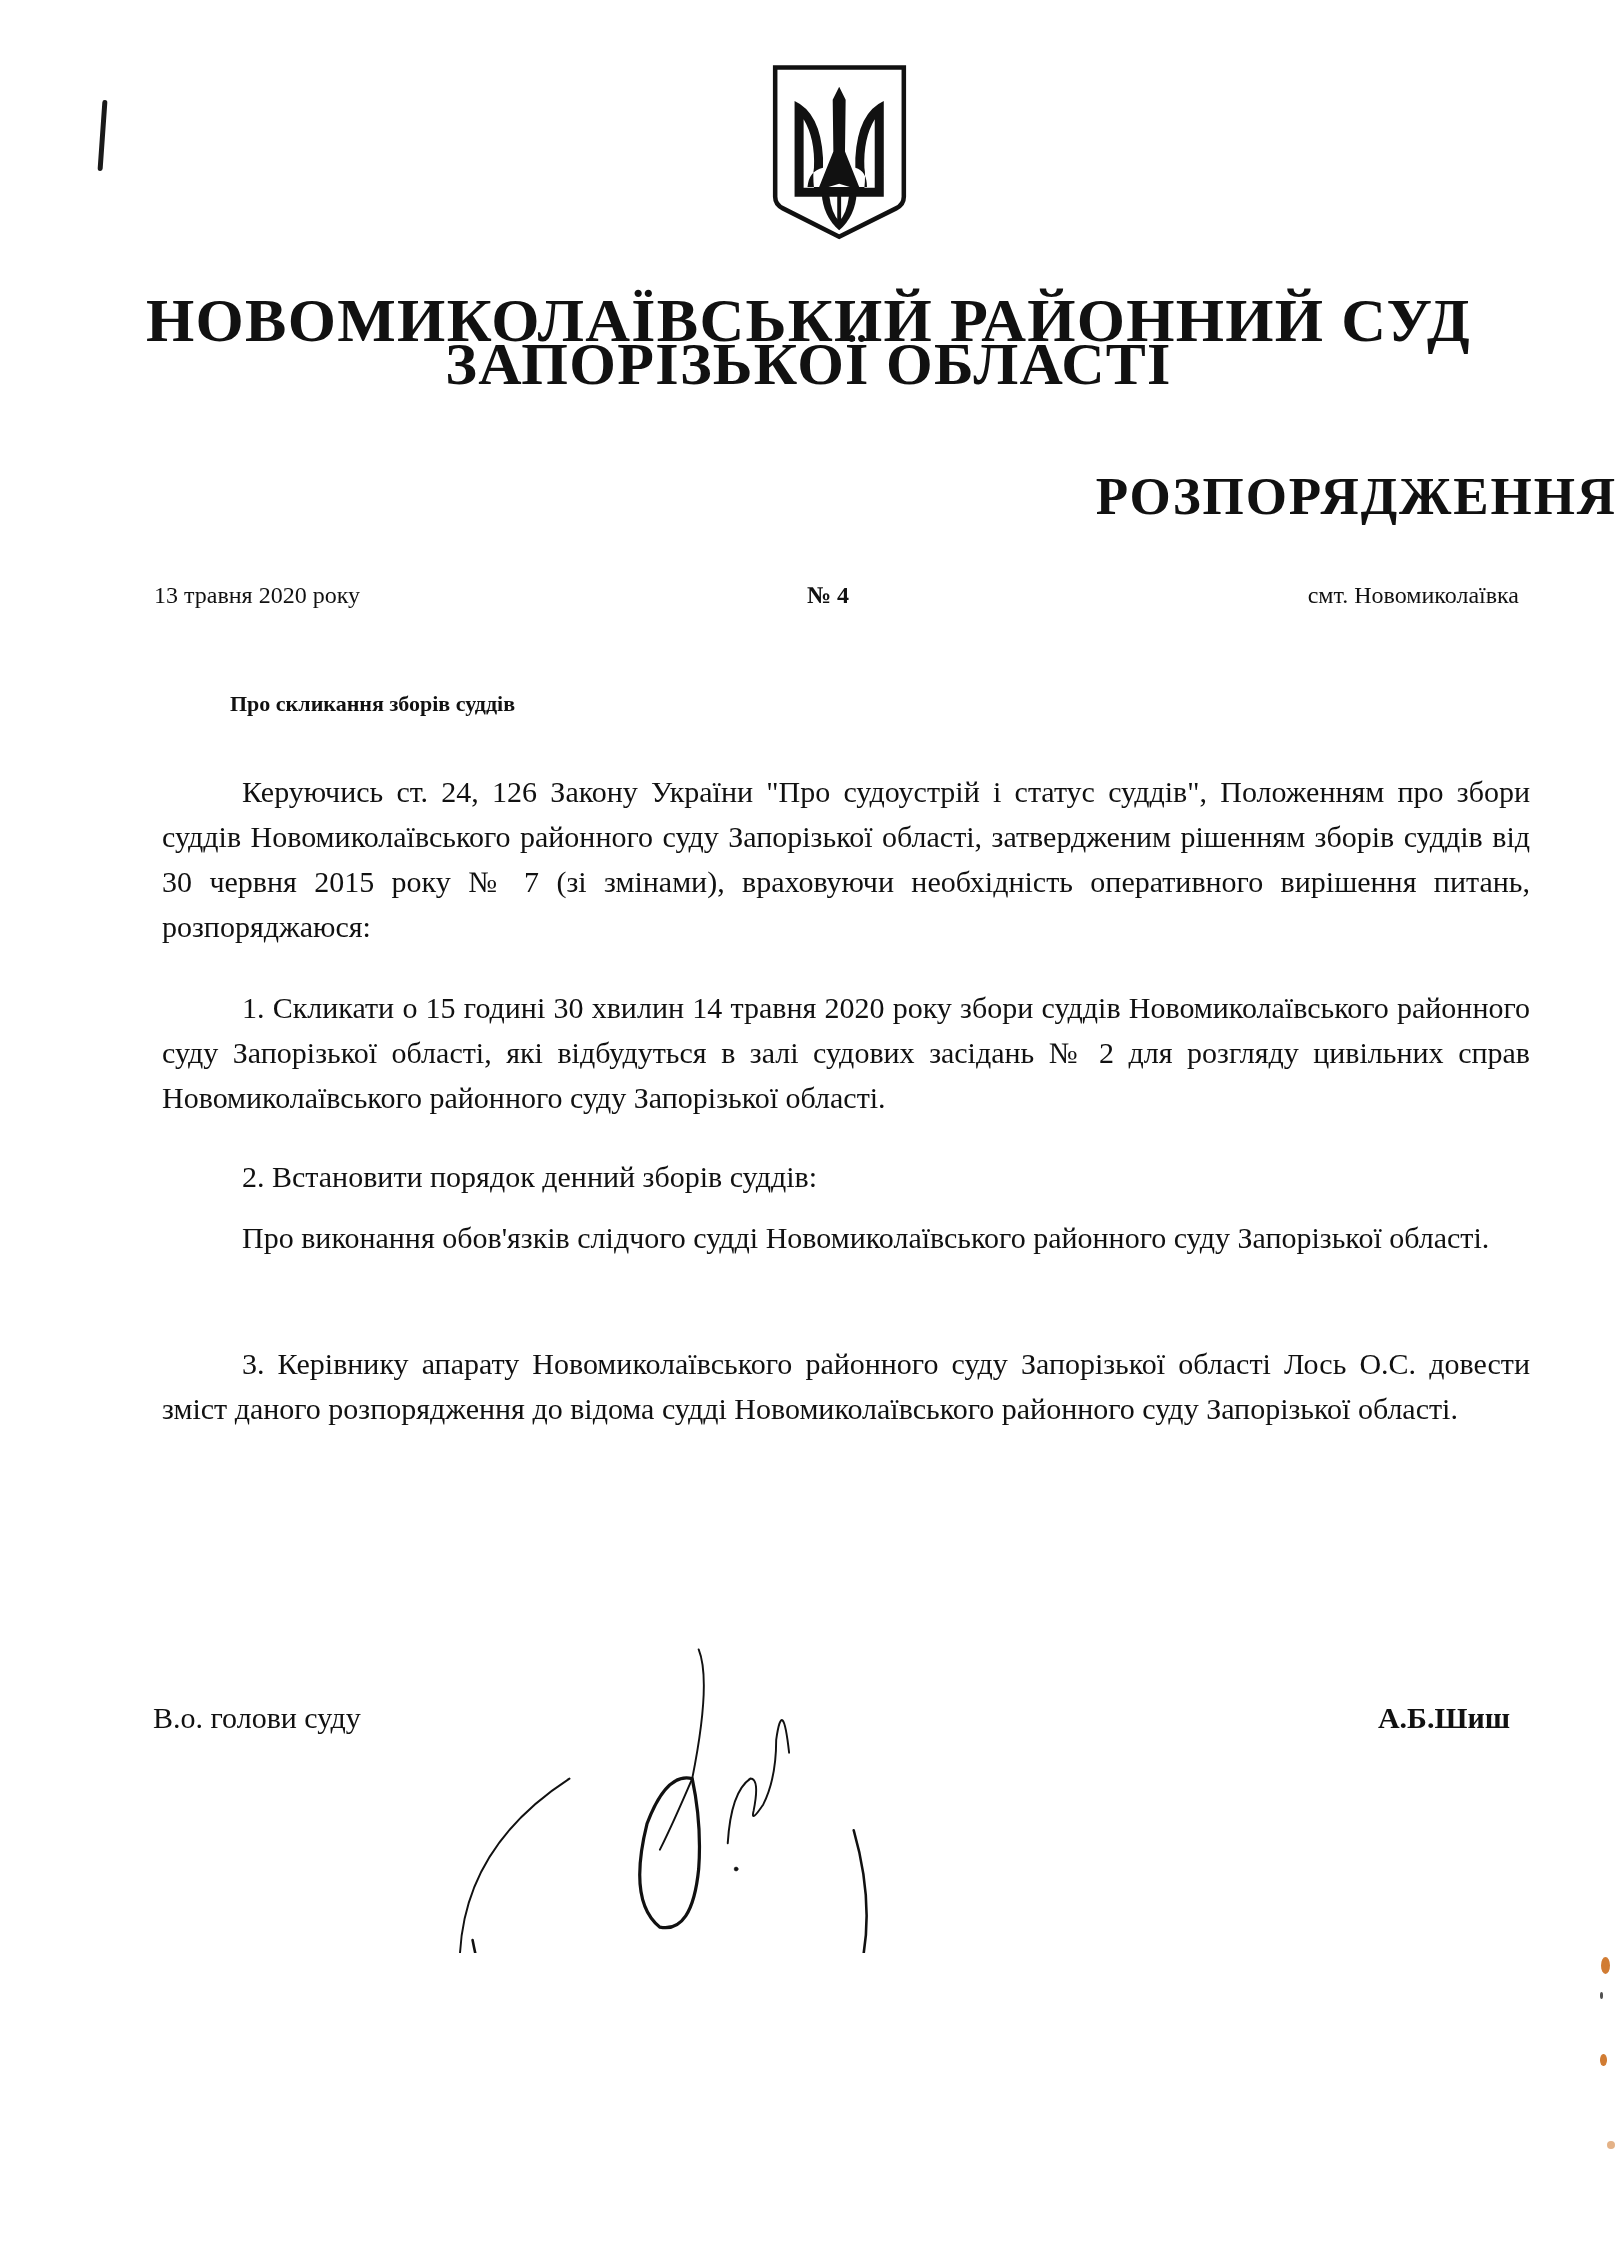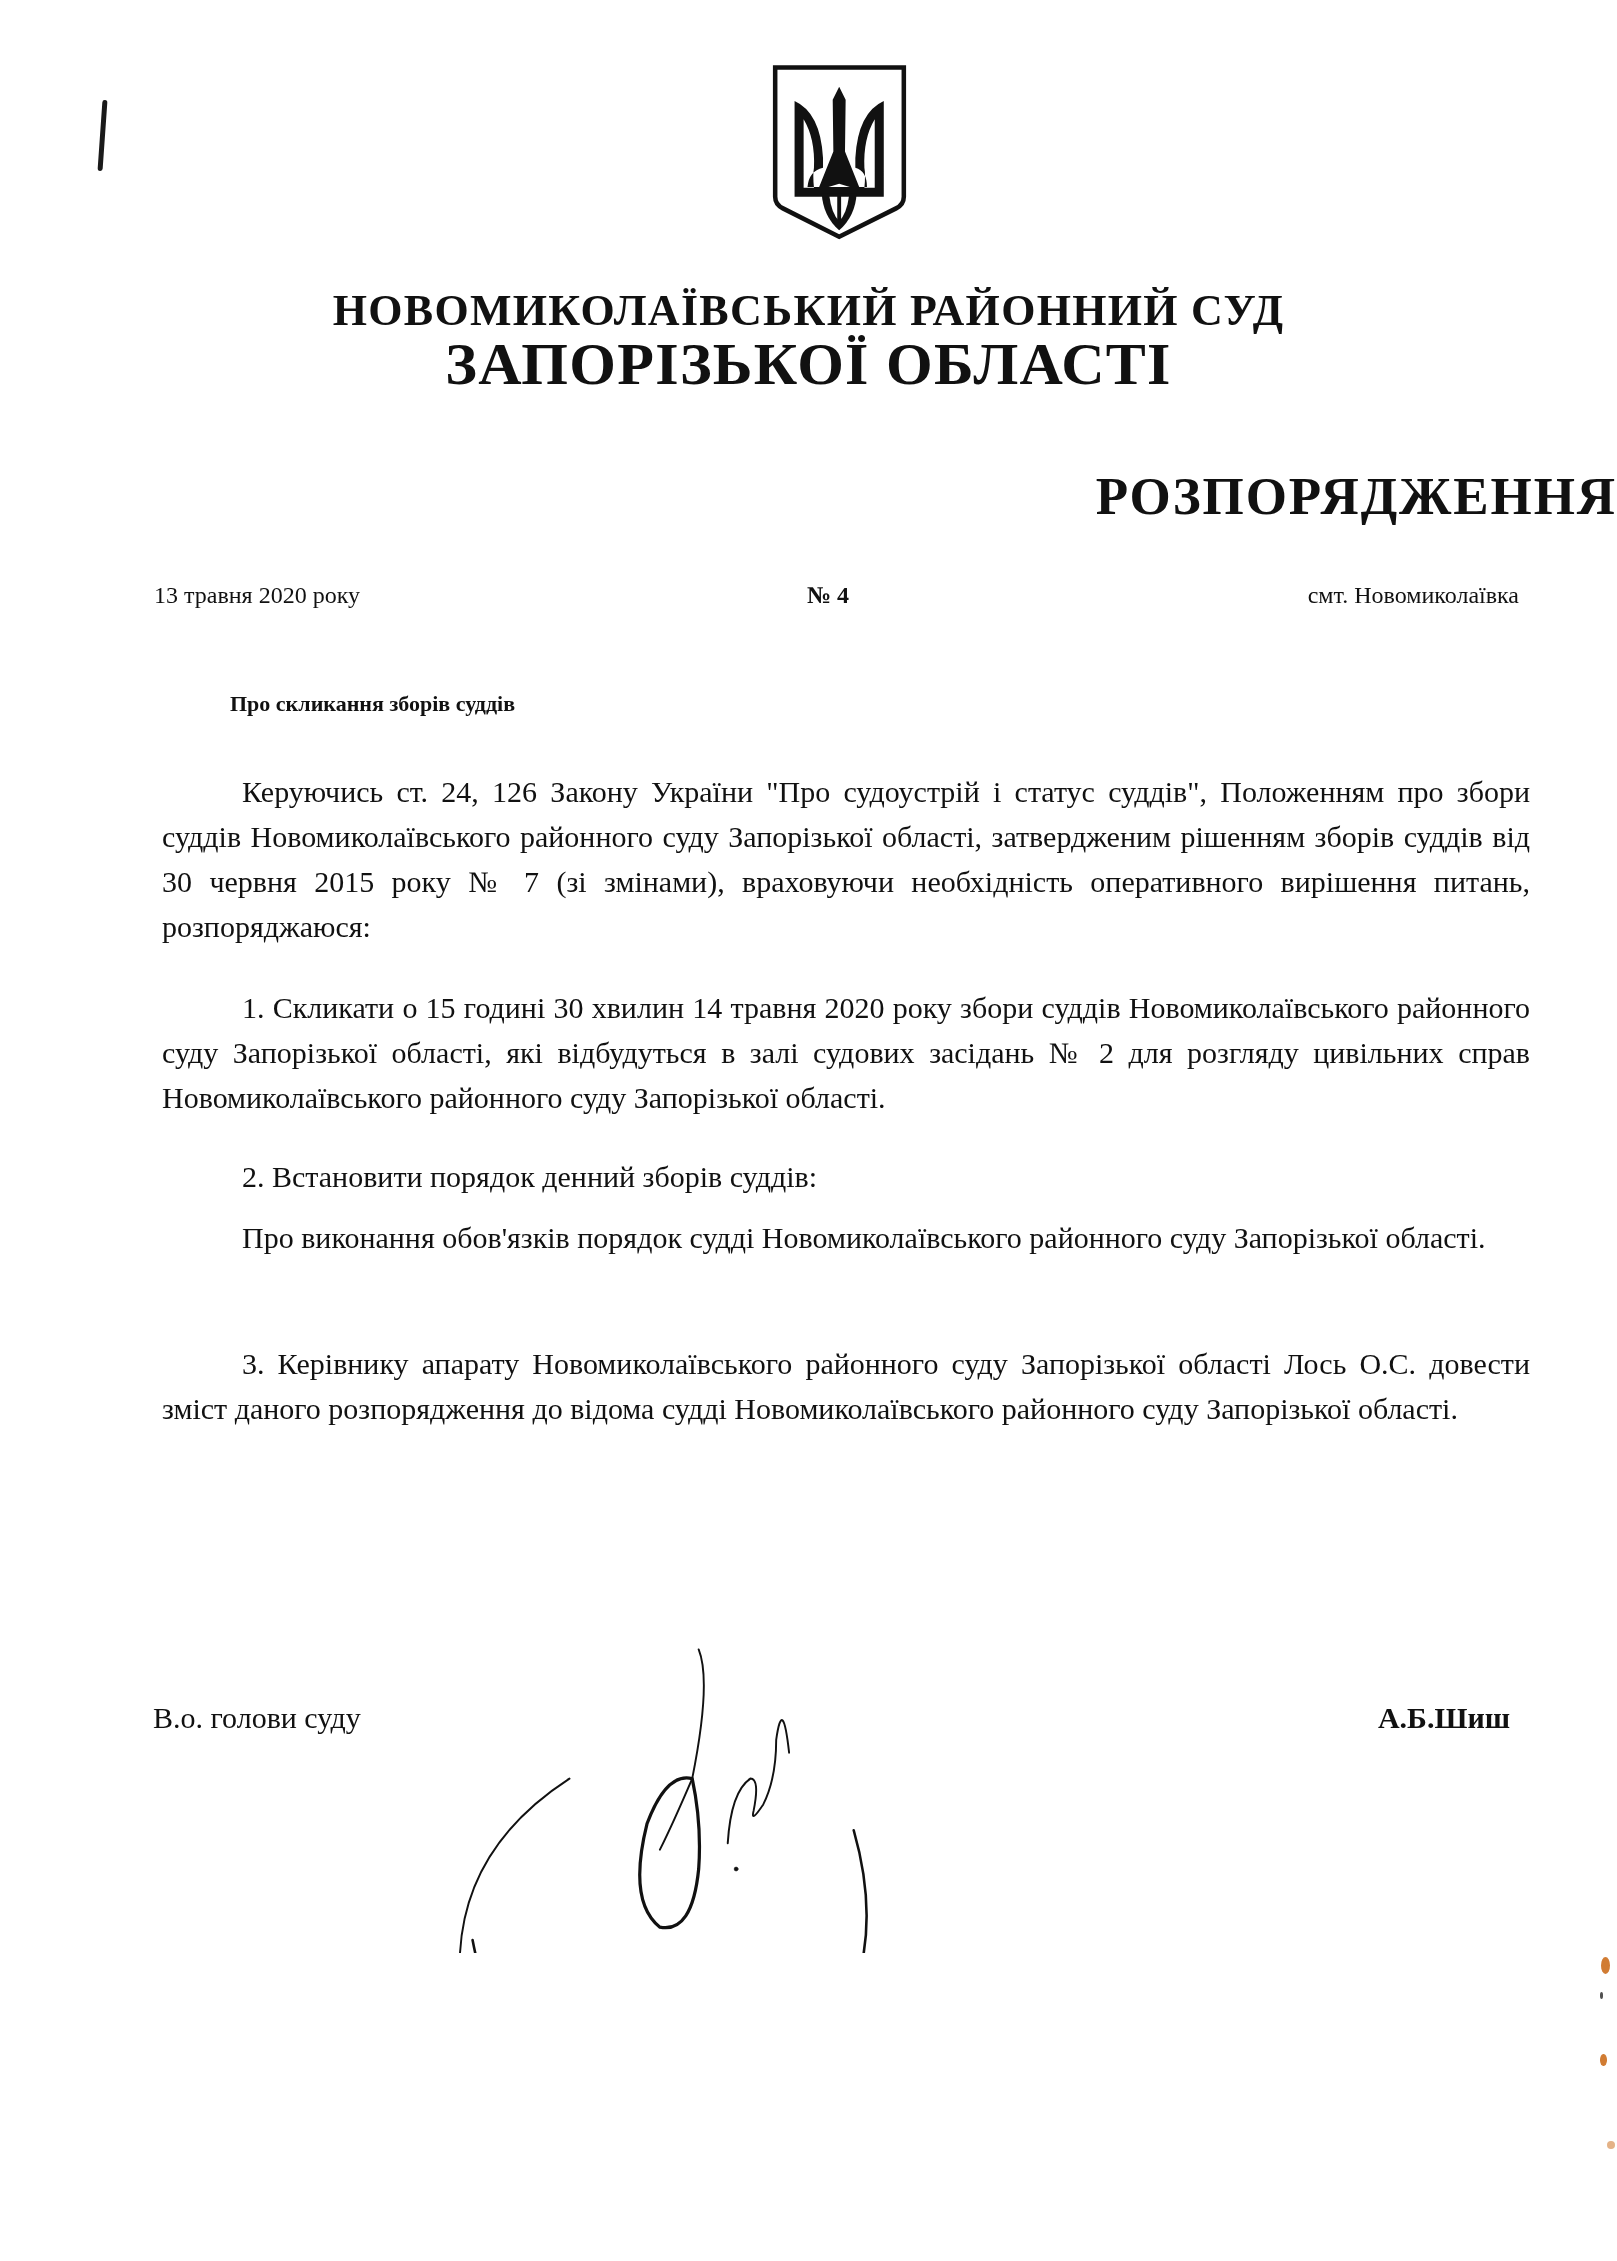--- a/index.html
+++ b/index.html
@@ -33,21 +33,21 @@
       height: 181px;
     }
     .header {
       position: absolute;
       left: 0;
       width: 1617px;
       text-align: center;
       font-weight: bold;
       letter-spacing: 1.3px;
     }
-    .court-line1 { top: 285px; font-size: 44px; }
+    .court-line1 { top: 285px; font-size: 62px; }
     .court-line2 { top: 330px; font-size: 60px; }
     .doc-type { top: 466px; font-size: 53px; letter-spacing: 1.9px; text-align: right; }
 
     .meta-row {
       position: absolute;
       top: 582px;
       left: 154px;
       width: 1365px;
       height: 39px;
       font-size: 24px;
@@ -132,21 +132,21 @@
   <span class="meta-date">13 травня 2020 року</span>
   <span class="meta-number">№ 4</span>
   <span class="meta-place">смт. Новомиколаївка</span>
 </div>
 
 <div class="subject">Про  скликання зборів суддів</div>
 
 <p class="body-text p-intro">Керуючись ст. 24, 126 Закону України "Про судоустрій і статус суддів", Положенням про збори суддів Новомиколаївського районного суду Запорізької області, затвердженим рішенням зборів суддів від 30 червня 2015 року № 7 (зі змінами), враховуючи необхідність оперативного вирішення питань, розпоряджаюся:</p>
 <p class="body-text p-item1">1. Скликати о 15 годині 30 хвилин 14 травня 2020 року збори суддів Новомиколаївського районного суду Запорізької області, які відбудуться в залі судових засідань № 2 для розгляду цивільних справ Новомиколаївського районного суду Запорізької області.</p>
 <p class="body-text p-item2">2. Встановити порядок денний зборів суддів:</p>
-<p class="body-text p-agenda">Про виконання обов'язків порядок судді Новомиколаївського районного суду Запорізької області.</p>
+<p class="body-text p-agenda">Про виконання обов'язків слідчого судді Новомиколаївського районного суду Запорізької області.</p>
 <p class="body-text p-item3">3. Керівнику апарату Новомиколаївського районного суду Запорізької області Лось О.С. довести зміст даного розпорядження до відома судді Новомиколаївського районного суду Запорізької області.</p>
 
 <div class="sign-role">В.о. голови суду</div>
 
 <svg class="signature" viewBox="0 0 1250 500" xmlns="http://www.w3.org/2000/svg" fill="none" stroke="#111" stroke-linecap="round">
   <path d="M520 30 Q540 80 510 230 Q480 300 460 340" stroke-width="3"></path>
   <path d="M510 230 Q470 220 440 300 Q410 420 460 460 Q510 470 520 370 Q525 300 510 230" stroke-width="5"></path>
   <path d="M565 330 Q570 250 600 230 Q615 230 605 280 Q600 300 620 270 Q640 230 640 170 Q650 100 660 190" stroke-width="3"></path>
   <path d="M320 230 Q150 340 150 520" stroke-width="3"></path>
   <path d="M760 310 Q800 450 760 560" stroke-width="4"></path>

